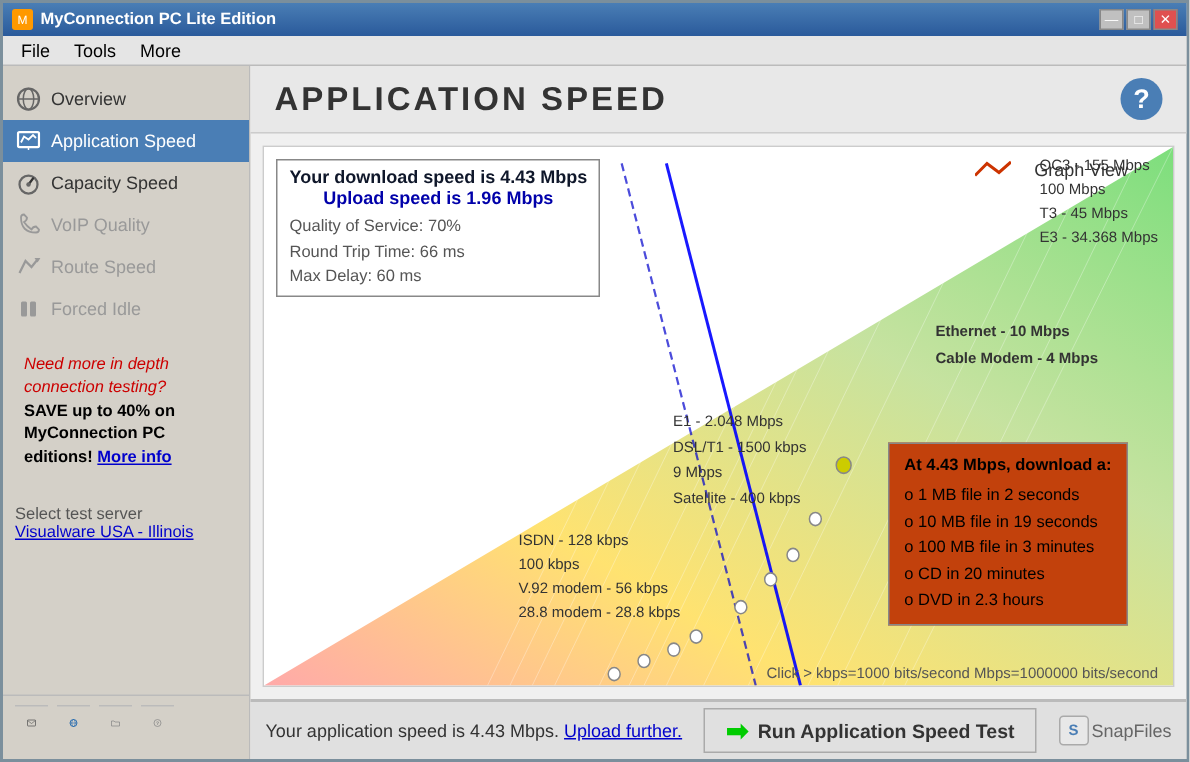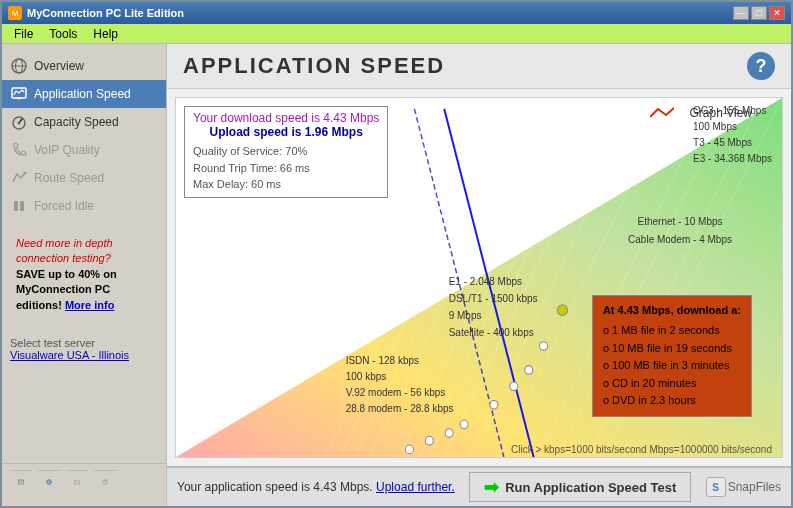--- a/index.html
+++ b/index.html
@@ -8,21 +8,21 @@
     
     .window { width: 793px; height: 508px; border: 2px solid #7b8f9c; display: flex; flex-direction: column; }
     .titlebar { background: linear-gradient(to bottom, #4a7eb5, #2a5a9b); height: 22px; display: flex; align-items: center; padding: 0 6px; color: white; font-size: 11px; flex-shrink: 0; }
     .titlebar-icon { width: 14px; height: 14px; margin-right: 5px; background: #ff9900; border-radius: 2px; display: flex; align-items: center; justify-content: center; font-size: 8px; color: white; }
     .titlebar-title { flex: 1; font-weight: bold; }
     .titlebar-buttons { display: flex; gap: 2px; }
     .tb-btn { width: 16px; height: 14px; background: #c0c0c0; border: 1px solid #888; font-size: 9px; display: flex; align-items: center; justify-content: center; cursor: pointer; }
     .tb-btn.close { background: #e05050; color: white; }
 
     
-    .menubar { background: #bef264; height: 20px; display: flex; align-items: center; padding: 0 4px; border-bottom: 1px solid #bbb; flex-shrink: 0; }
+    .menubar { background: #e5e5e5; height: 20px; display: flex; align-items: center; padding: 0 4px; border-bottom: 1px solid #bbb; flex-shrink: 0; }
     .menu-item { padding: 2px 8px; font-size: 12px; cursor: pointer; }
 
     
     .main { display: flex; flex: 1; overflow: hidden; }
 
     
     .sidebar { width: 165px; background: #d4d0c8; border-right: 1px solid #bbb; display: flex; flex-direction: column; padding: 8px 0; flex-shrink: 0; }
     .sidebar-item { display: flex; align-items: center; padding: 5px 8px; cursor: pointer; font-size: 12px; color: #333; }
     .sidebar-item.active { background: #4a7eb5; color: white; }
     .sidebar-item .icon { width: 18px; height: 18px; margin-right: 6px; flex-shrink: 0; display: flex; align-items: center; justify-content: center; }
@@ -45,21 +45,21 @@
     .content-title { font-size: 22px; font-weight: bold; color: #333; letter-spacing: 2px; }
     .help-icon { width: 28px; height: 28px; border-radius: 50%; background: #4a7eb5; color: white; font-size: 18px; font-weight: bold; display: flex; align-items: center; justify-content: center; cursor: pointer; }
 
     
     .chart-container { flex: 1; position: relative; padding: 8px; overflow: hidden; }
 
     .chart-area { width: 100%; height: 100%; position: relative; background: white; border: 1px solid #ccc; }
 
     
     .speed-info-box { position: absolute; top: 8px; left: 8px; background: white; border: 1px solid #888; padding: 4px 8px; z-index: 10; }
-    .speed-download { font-size: 12px; font-weight: normal; color: #a21caf; }
+    .speed-download { font-size: 12px; font-weight: bold; color: #0f172a; }
     .speed-upload { font-size: 12px; font-weight: bold; color: #0000aa; text-align: center; }
     .speed-details { margin-top: 4px; font-size: 11px; color: #555; line-height: 1.5; }
 
     
     .graph-view-label { position: absolute; top: 8px; right: 30px; display: flex; align-items: center; gap: 16px; font-size: 12px; color: #333; }
 
     
     .download-info-box { position: absolute; right: 30px; top: 55%; background: #c2410c; border: 1px solid #888; padding: 6px 10px; font-size: 11px; line-height: 1.6; z-index: 10; }
     .download-info-box .di-title { font-weight: bold; margin-bottom: 2px; }
 
@@ -89,21 +89,21 @@
     <div class="titlebar-buttons">
       <div class="tb-btn">—</div>
       <div class="tb-btn">□</div>
       <div class="tb-btn close">✕</div>
     </div>
   </div>
 
   <div class="menubar">
     <span class="menu-item">File</span>
     <span class="menu-item">Tools</span>
-    <span class="menu-item">Help</span>
+    <span class="menu-item">More</span>
   </div>
 
   <div class="main">
 
     <div class="sidebar">
 
       <div class="sidebar-item">
         <div class="icon">
           <svg width="16" height="16" viewBox="0 0 16 16">
               <circle cx="8" cy="8" r="7" fill="none" stroke="#666" stroke-width="1.5"></circle>
@@ -294,21 +294,21 @@
             <span>Graph View</span>
           </div>
 
           <div style="position:absolute; top:5px; right:10px; font-size:10px; color:#333; line-height:1.6; text-align:left;">
             <div>OC3 - 155 Mbps</div>
             <div>100 Mbps</div>
             <div>T3 - 45 Mbps</div>
             <div>E3 - 34.368 Mbps</div>
           </div>
 
-          <div style="position:absolute; top:115px; right:50px; font-size:10px; color:#333; line-height:1.8; text-align:center;">
+          <div style="position:absolute; top:115px; right:50px; font-size:10px; color:#333; line-height:1.8; text-align:left;font-weight:bold;">
             <div>Ethernet - 10 Mbps</div>
             <div>Cable Modem - 4 Mbps</div>
           </div>
 
           <div style="position:absolute; top:175px; left:45%; font-size:10px; color:#333; line-height:1.7; text-align:left;">
             <div>E1 - 2.048 Mbps</div>
             <div>DSL/T1 - 1500 kbps</div>
             <div>9 Mbps</div>
             <div>Satellite - 400 kbps</div>
           </div>

